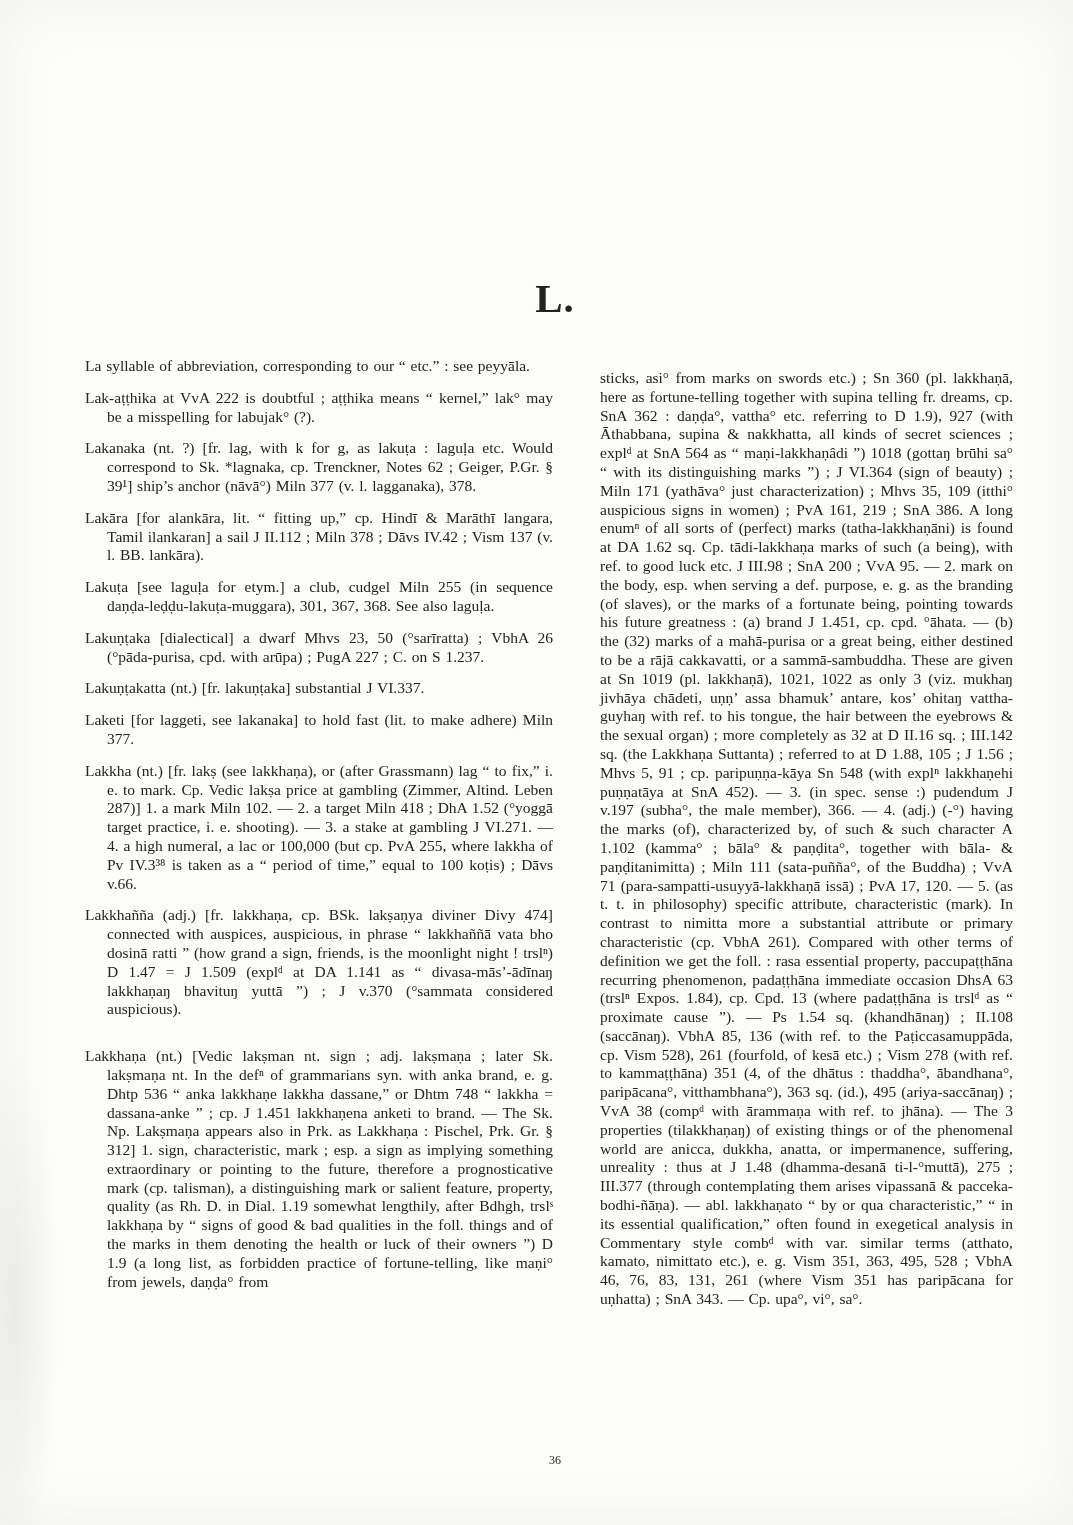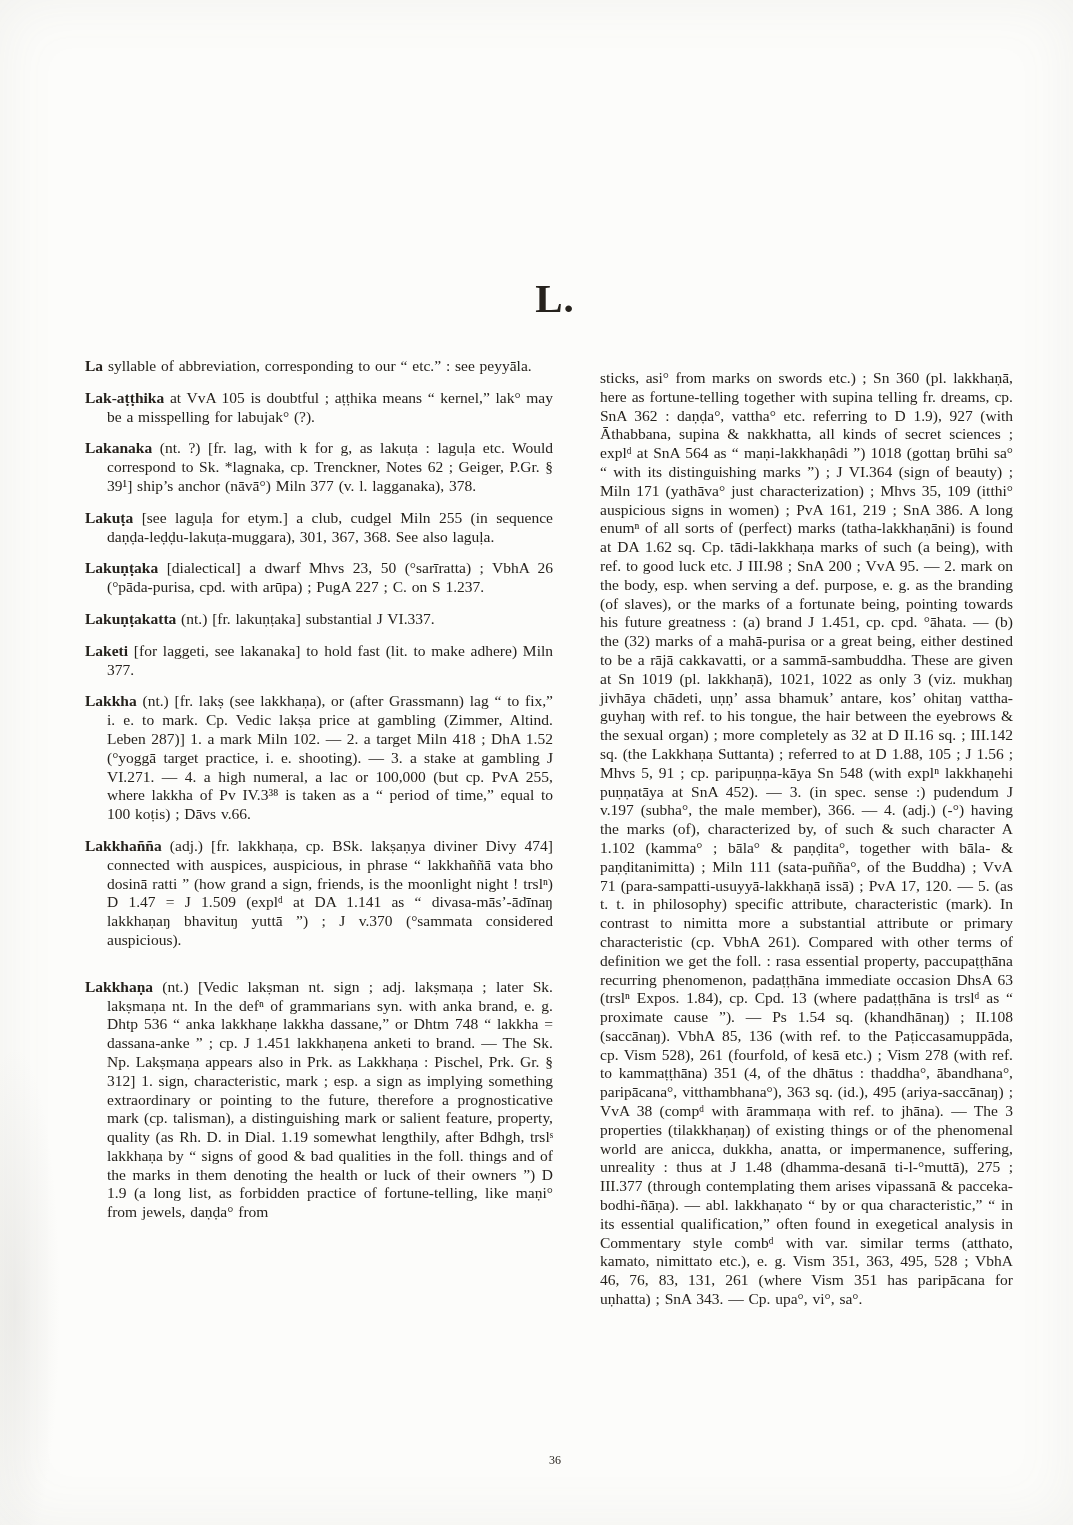--- a/index.html
+++ b/index.html
@@ -54,21 +54,21 @@
     word-spacing: 0.06em;
   }
   .column.left  { width: 468px; }
   .column.right { width: 437px; }
   .entry {
     margin: 0 0 13px 0;
     padding-left: 22px;
     text-indent: -22px;
   }
   .entry:last-child { margin-bottom: 0; margin-top: 28px; }
-  .headword { font-weight: bold; }
+  .headword { font-weight: normal; }
   .continuation { margin: 12px; }
   .page-number {
     position: absolute;
     top: 1453px;
     left: 85px;
     width: 940px;
     text-align: center;
     font-size: 12px;
   }
 </style>
@@ -77,22 +77,23 @@
 
 <div class="page">
   <div class="scan-smudge"></div>
 
   <div class="section-heading">L.</div>
 
   <div class="columns">
 
     <div class="column left">
       <p class="entry"><span class="headword">La</span><span> syllable of abbreviation, corresponding to our “ etc.” : see peyyāla.</span></p>
-      <p class="entry"><span class="headword">Lak-aṭṭhika</span><span> at VvA 105 is doubtful ; aṭṭhika means “ kernel,” lak° may be a misspelling for labujak° (?).</span></p>
+      <p class="entry"><span class="headword">Lak-aṭṭhika</span><span> at VvA 222 is doubtful ; aṭṭhika means “ kernel,” lak° may be a misspelling for labujak° (?).</span></p>
       <p class="entry"><span class="headword">Lakanaka</span><span> (nt. ?) [fr. lag, with k for g, as lakuṭa : laguḷa etc. Would correspond to Sk. *lagnaka, cp. Trenckner, Notes 62 ; Geiger, P.Gr. § 39¹] ship’s anchor (nāvā°) Miln 377 (v. l. lagganaka), 378.</span></p>
+      <p class="entry"><span class="headword">Lakāra</span><span> [for alankāra, lit. “ fitting up,” cp. Hindī &amp; Marāthī langara, Tamil ilankaran] a sail J II.112 ; Miln 378 ; Dāvs IV.42 ; Vism 137 (v. l. BB. lankāra).</span></p>
       <p class="entry"><span class="headword">Lakuṭa</span><span> [see laguḷa for etym.] a club, cudgel Miln 255 (in sequence daṇḍa-leḍḍu-lakuṭa-muggara), 301, 367, 368. See also laguḷa.</span></p>
       <p class="entry"><span class="headword">Lakuṇṭaka</span><span> [dialectical] a dwarf Mhvs 23, 50 (°sarīratta) ; VbhA 26 (°pāda-purisa, cpd. with arūpa) ; PugA 227 ; C. on S 1.237.</span></p>
       <p class="entry"><span class="headword">Lakuṇṭakatta</span><span> (nt.) [fr. lakuṇṭaka] substantial J VI.337.</span></p>
       <p class="entry"><span class="headword">Laketi</span><span> [for laggeti, see lakanaka] to hold fast (lit. to make adhere) Miln 377.</span></p>
       <p class="entry"><span class="headword">Lakkha</span><span> (nt.) [fr. lakṣ (see lakkhaṇa), or (after Grassmann) lag “ to fix,” i. e. to mark. Cp. Vedic lakṣa price at gambling (Zimmer, Altind. Leben 287)] 1. a mark Miln 102. — 2. a target Miln 418 ; DhA 1.52 (°yoggā target practice, i. e. shooting). — 3. a stake at gambling J VI.271. — 4. a high numeral, a lac or 100,000 (but cp. PvA 255, where lakkha of Pv IV.3³⁸ is taken as a “ period of time,” equal to 100 koṭis) ; Dāvs v.66.</span></p>
       <p class="entry"><span class="headword">Lakkhañña</span><span> (adj.) [fr. lakkhaṇa, cp. BSk. lakṣaṇya diviner Divy 474] connected with auspices, auspicious, in phrase “ lakkhaññā vata bho dosinā ratti ” (how grand a sign, friends, is the moonlight night ! trslⁿ) D 1.47 = J 1.509 (explᵈ at DA 1.141 as “ divasa-mās’-ādīnaŋ lakkhaṇaŋ bhavituŋ yuttā ”) ; J v.370 (°sammata considered auspicious).</span></p>
       <p class="entry"><span class="headword">Lakkhaṇa</span><span> (nt.) [Vedic lakṣman nt. sign ; adj. lakṣmaṇa ; later Sk. lakṣmaṇa nt. In the defⁿ of grammarians syn. with anka brand, e. g. Dhtp 536 “ anka lakkhaṇe lakkha dassane,” or Dhtm 748 “ lakkha = dassana-anke ” ; cp. J 1.451 lakkhaṇena anketi to brand. — The Sk. Np. Lakṣmaṇa appears also in Prk. as Lakkhaṇa : Pischel, Prk. Gr. § 312] 1. sign, characteristic, mark ; esp. a sign as implying something extraordinary or pointing to the future, therefore a prognosticative mark (cp. talisman), a distinguishing mark or salient feature, property, quality (as Rh. D. in Dial. 1.19 somewhat lengthily, after Bdhgh, trslˢ lakkhaṇa by “ signs of good &amp; bad qualities in the foll. things and of the marks in them denoting the health or luck of their owners ”) D 1.9 (a long list, as forbidden practice of fortune-telling, like maṇi° from jewels, daṇḍa° from</span></p>
     </div>
 
     <div class="column right">

